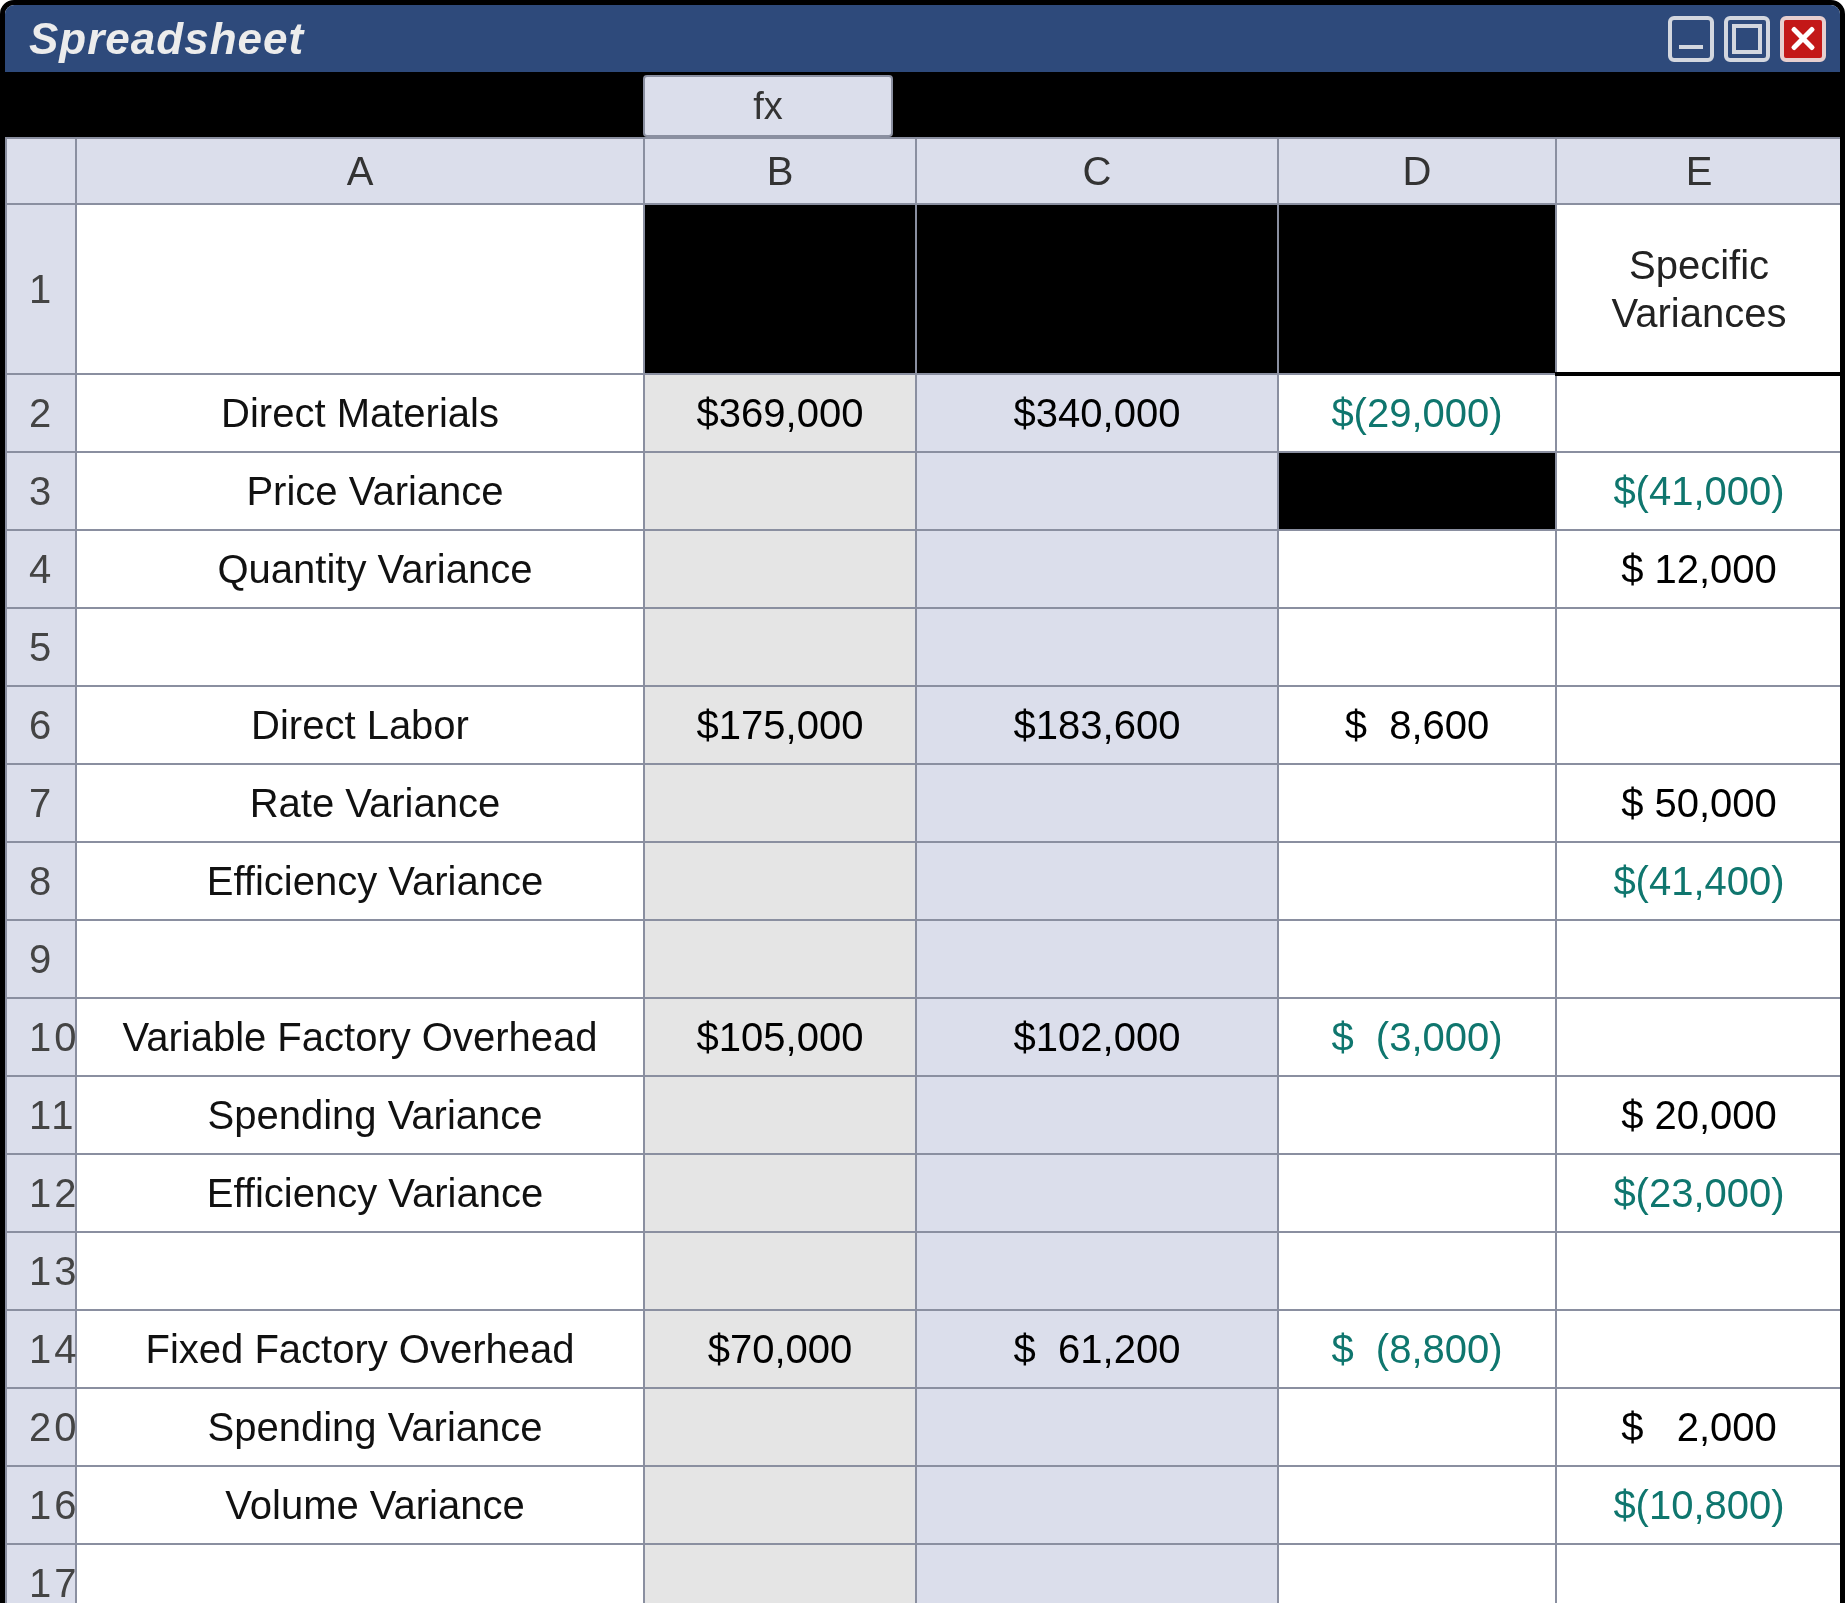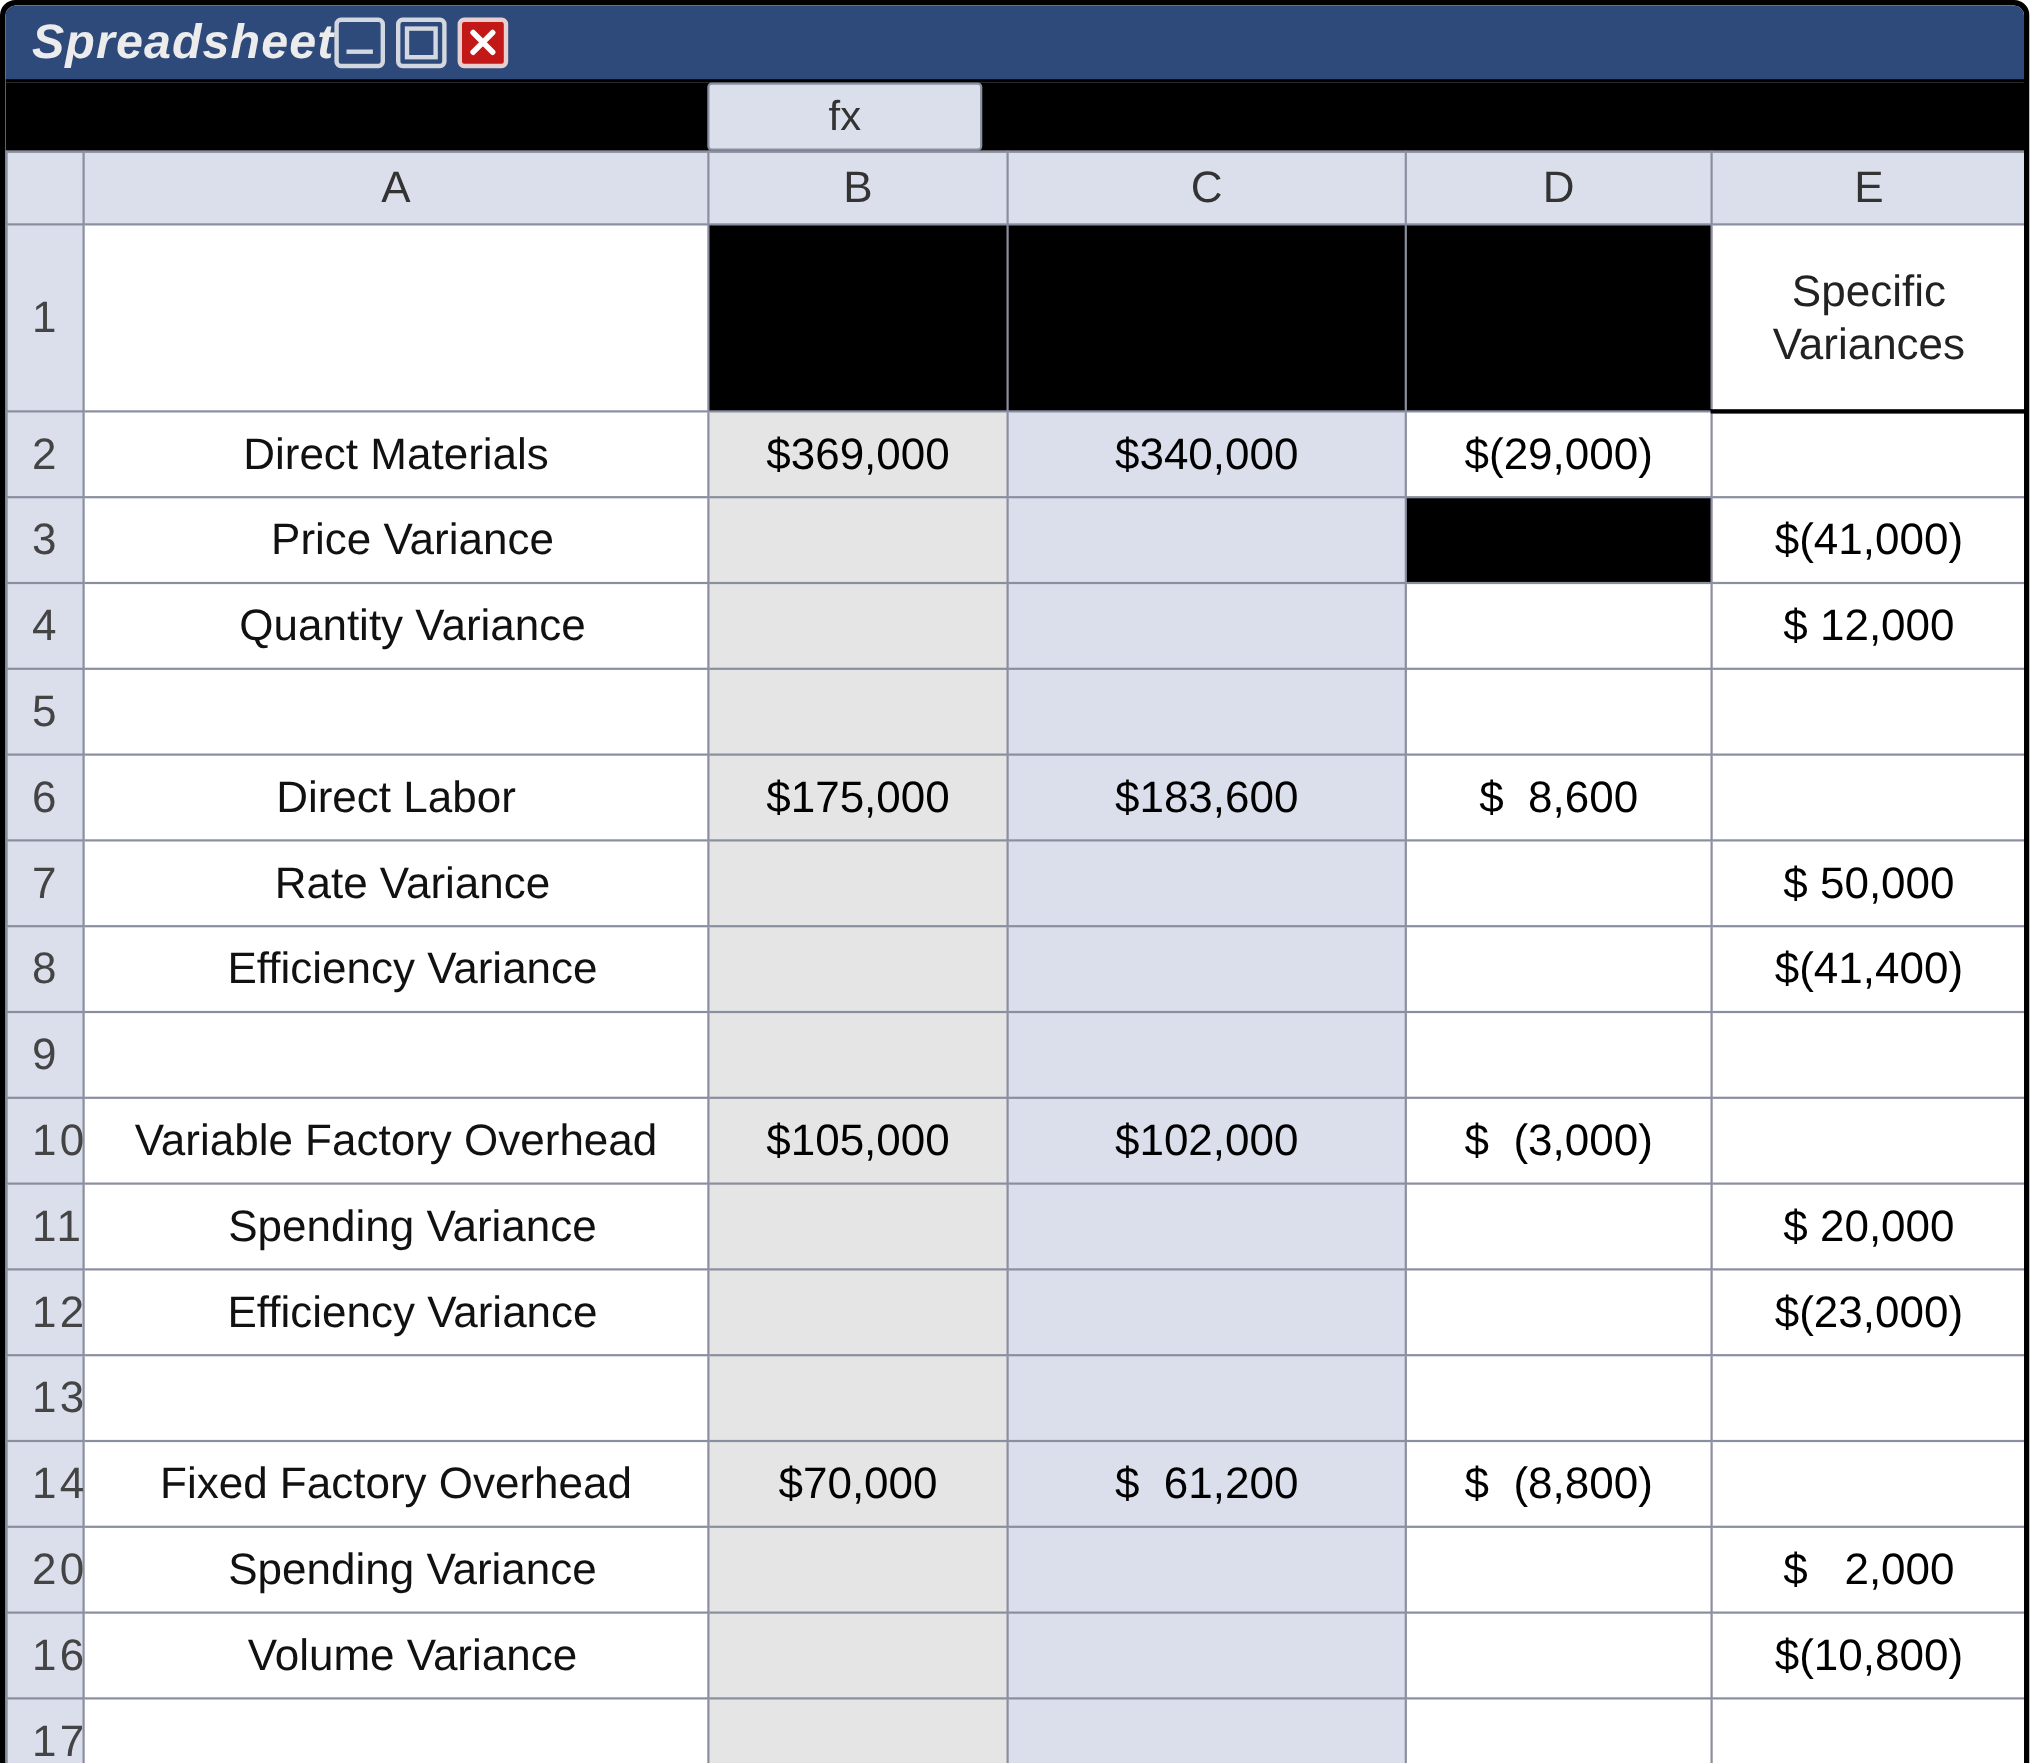--- a/index.html
+++ b/index.html
@@ -14,21 +14,21 @@
     border:5px solid #000;
     border-radius:14px;
     overflow:hidden;
   }
   .titlebar {
     height:70px;
     background:#2e4a7b;
     color:#ececec;
     display:flex;
     align-items:center;
-    justify-content:flex-start;
+    justify-content:space-between;
     padding:0 14px 0 24px;
     border-bottom:3px solid #000;
   }
   .titlebar .title {
     font-style:italic;
     font-weight:700;
     font-size:44px;
     letter-spacing:1px;
   }
   .win-controls { display:flex; gap:10px; align-items:center; }
@@ -67,21 +67,21 @@
   .hdr.under { border-bottom:4px solid #000 !important; }
   .colB { background:#e5e5e5; }
   .colC { background:#dbdeeb; }
   .colD { background:#fff; }
   .colE { background:#fff; }
   .hdr.colB, .hdr.colC, .hdr.colD { background:#000; color:#000; }
 
   .lbl { color:#111;text-align:center; }
   .indent1 { padding-left:52px !important; }
   .num  { text-align:center; white-space:pre; }
-  .neg  { color:#000000; }
+  .neg  { color:#0f766e; }
   .black-cell { background:#000 !important; }
 </style>
 </head>
 <body>
 
 <div class="window">
   <div class="titlebar">
     <div class="title">Spreadsheet</div>
     <div class="win-controls">
       <div class="win-btn win-min"></div>

